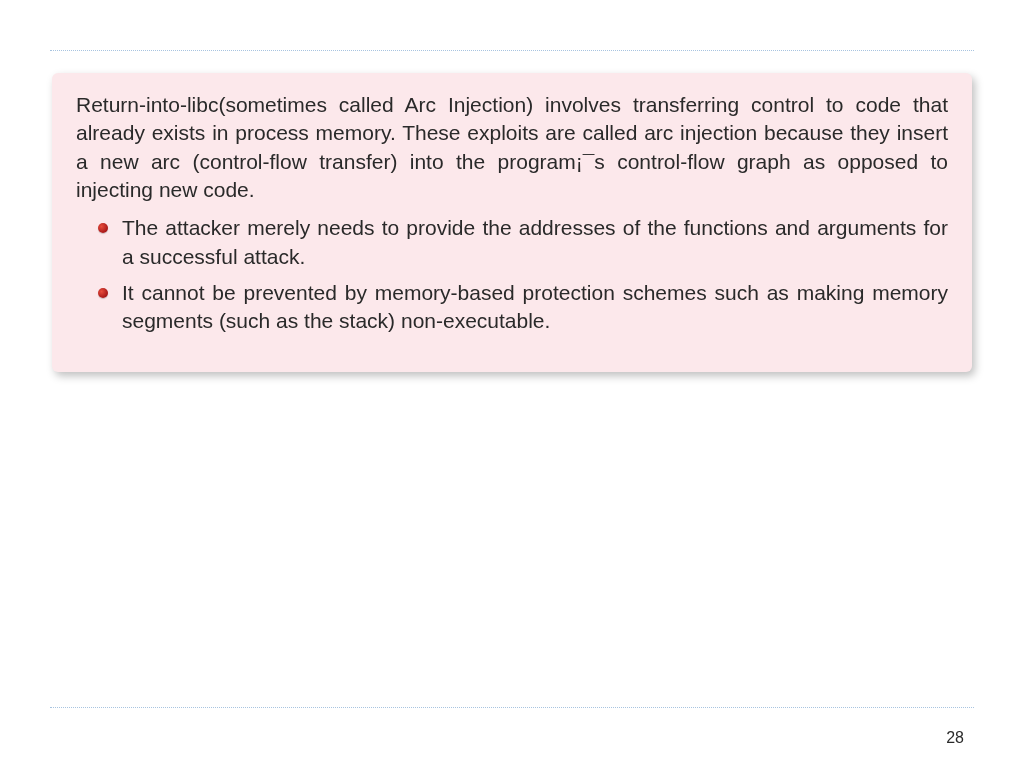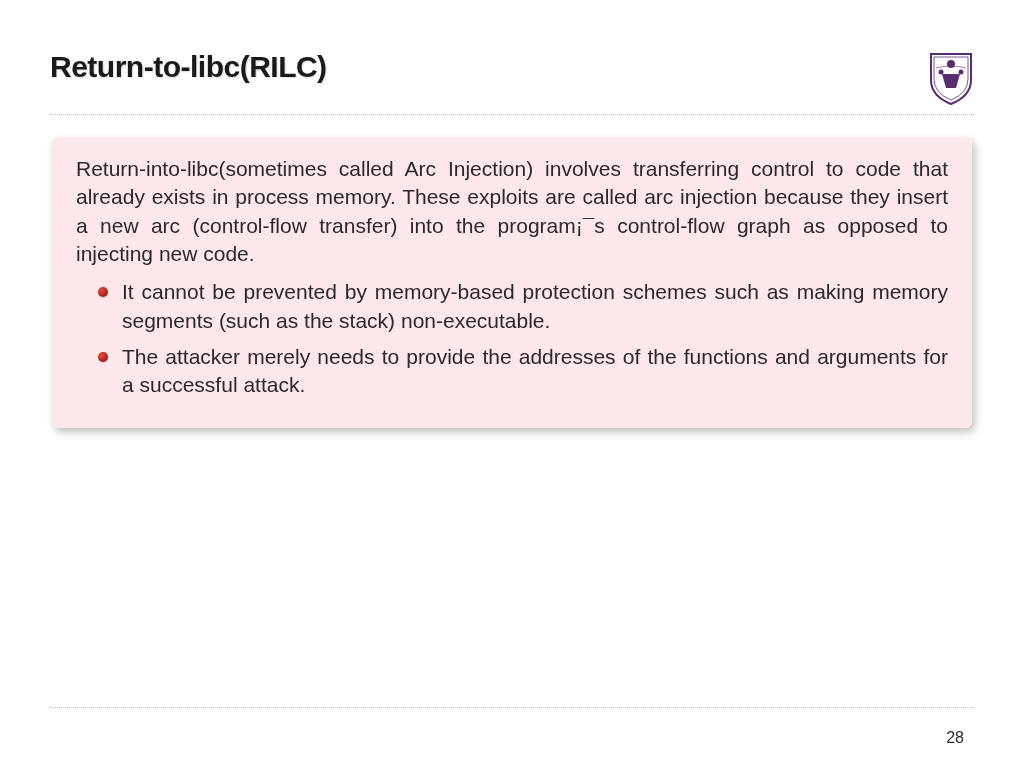--- a/index.html
+++ b/index.html
@@ -44,21 +44,21 @@
       height: 100%;
     }
     .divider {
       border: none;
       border-top: 1px dotted #a8c4e0;
       margin: 0 0 22px 0;
     }
     .content-box {
       background: #fce8eb;
       border-radius: 6px;
-      padding: 18px 24px 20px 24px;
+      padding: 18px 24px 28px 24px;
       box-shadow: 3px 4px 8px rgba(0,0,0,0.25);
       margin: 0 2px;
     }
     .intro-text {
       font-size: 21px;
       color: #2a2a2a;
       line-height: 1.35;
       text-align: justify;
       margin-bottom: 10px;
     }
@@ -99,41 +99,27 @@
       right: 60px;
       bottom: 21px;
       font-size: 16px;
       color: #2a2a2a;
     }
   </style>
 </head>
 <body>
 
 <div class="slide">
-  <div class="header-row">
-    <h1 class="title">Return-to-libc(RILC)</h1>
-    <div class="logo">
-      <svg viewBox="0 0 46 56">
-        <path d="M 3 4 L 43 4 L 43 30 Q 43 46 23 54 Q 3 46 3 30 Z" fill="#ffffff" stroke="#5a2d6e" stroke-width="2"></path>
-        <path d="M 6 7 L 40 7 L 40 29 Q 40 43 23 50 Q 6 43 6 29 Z" fill="none" stroke="#5a2d6e" stroke-width="0.8"></path>
-        <circle cx="23" cy="14" r="4" fill="#5a2d6e"></circle>
-        <path d="M 14 24 L 32 24 L 28 38 L 18 38 Z" fill="#5a2d6e"></path>
-        <circle cx="13" cy="22" r="2.5" fill="#5a2d6e"></circle>
-        <circle cx="33" cy="22" r="2.5" fill="#5a2d6e"></circle>
-        <path d="M 8 18 Q 23 14 38 18" fill="none" stroke="#5a2d6e" stroke-width="0.6"></path>
-      </svg>
-    </div>
-  </div>
 
   <hr class="divider">
 
   <div class="content-box">
     <p class="intro-text">Return-into-libc(sometimes called Arc Injection) involves transferring control to code that already exists in process memory. These exploits are called arc injection because they insert a new arc (control-flow transfer) into the program¡¯s control-flow graph as opposed to injecting new code.</p>
     <ul class="bullet-list">
+      <li class="bullet-item">The attacker merely needs to provide the addresses of the functions and arguments for a successful attack.</li>
       <li class="bullet-item">It cannot be prevented by memory-based protection schemes such as making memory segments (such as the stack) non-executable.</li>
-      <li class="bullet-item">The attacker merely needs to provide the addresses of the functions and arguments for a successful attack.</li>
     </ul>
   </div>
 
   <hr class="bottom-divider">
 
   <div class="page-number">28</div>
 </div>
 
 </body></html>

